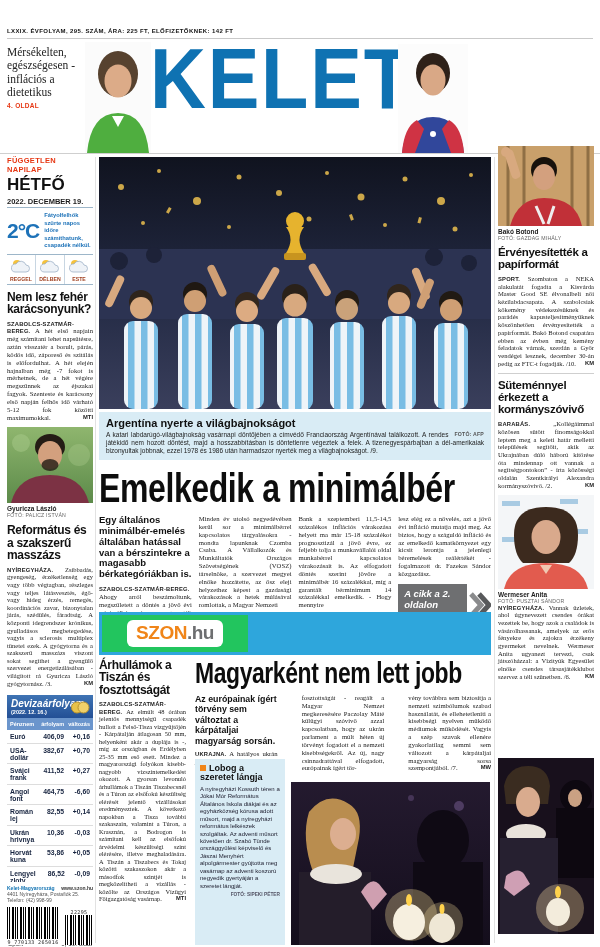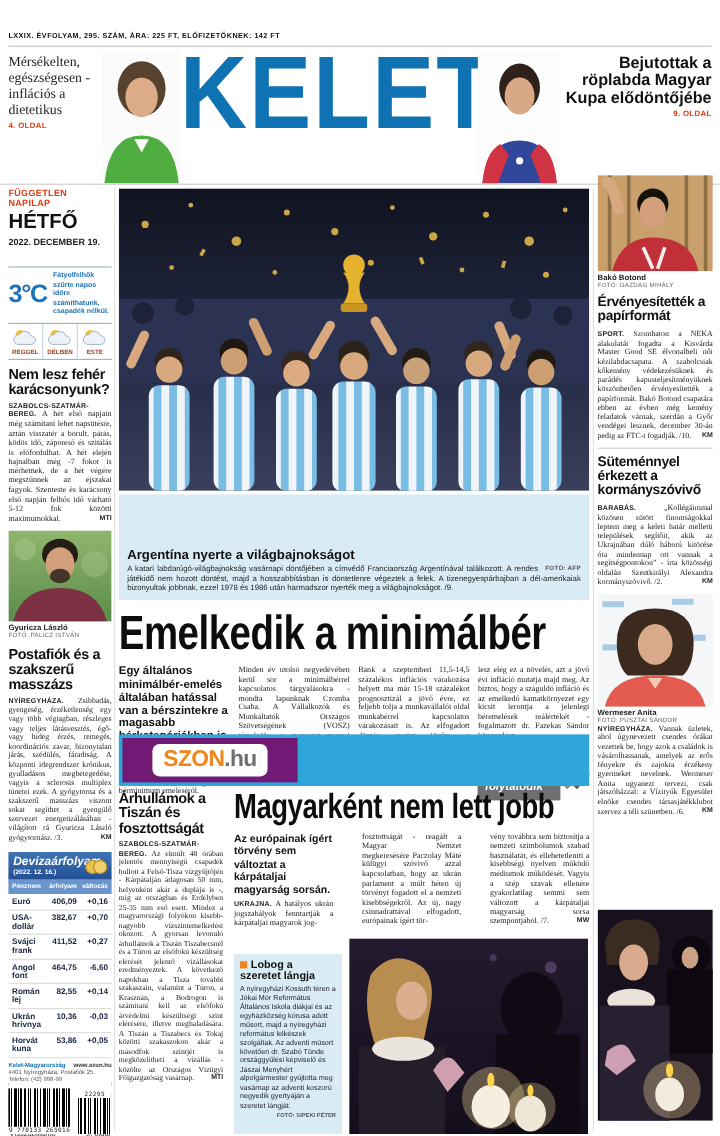--- a/index.html
+++ b/index.html
@@ -22,21 +22,21 @@
   .teaser-right{position:absolute;right:7px;top:46px;width:122px;text-align:right;
     font:bold 13.5px "Liberation Sans",sans-serif;line-height:1.07;color:#111;}
   .teaser-right .pageref{text-align:right;}
   
   .col-left{position:absolute;left:7px;top:156px;width:86px;height:789px;}
   .col-center{position:absolute;left:99px;top:157px;width:392px;}
   .col-right{position:absolute;left:498px;top:146px;width:96px;height:788px;}
   
   .flabel{color:#e63612;font:bold 7.5px "Liberation Sans",sans-serif;letter-spacing:.3px;}
   .day{font:bold 17px "Liberation Sans",sans-serif;color:#111;margin-top:1px;}
-  .date{font:bold 7.5px "Liberation Sans",sans-serif;border-bottom:1px solid #9db6c9;padding-bottom:16px;margin-top:2px;}
+  .date{font:bold 7.5px "Liberation Sans",sans-serif;border-bottom:1px solid #9db6c9;padding-bottom:1px;margin-top:2px;}
   .wtop{display:flex;align-items:center;padding:4px 0;}
   .temp{color:#1d72b8;font:bold 21px "Liberation Sans",sans-serif;letter-spacing:-1px;}
   .fc{color:#1d72b8;font:bold 5.8px "Liberation Sans",sans-serif;line-height:1.3;margin-left:5px;text-align:left;}
   .wicons{display:flex;border-top:1px solid #9db6c9;border-bottom:1px solid #9db6c9;}
   .wi{flex:1;text-align:center;padding:3px 0 2px;}
   .wi+.wi{border-left:1px solid #c8d6e2;}
   .wi .lbl{display:block;font:bold 5.2px "Liberation Sans",sans-serif;color:#a04020;margin-top:1px;}
   h3.head{font:bold 12px "Liberation Sans",sans-serif;line-height:1.04;color:#111;letter-spacing:-.3px;margin:6px 0 4px;}
   .bt{font-size:6.7px;line-height:1.17;text-align:justify;color:#1c1c1c;}
   .dl{font:bold 5.8px "Liberation Sans",sans-serif;color:#222;letter-spacing:.2px;}
@@ -61,48 +61,48 @@
   .pub-row{display:flex;justify-content:space-between;font:5px "Liberation Sans",sans-serif;color:#555;}
   .pub-name{color:#0f72b2;font-weight:bold;}
   .pub-web{font-weight:bold;color:#333;}
   .codes{display:flex;justify-content:space-between;align-items:flex-end;margin-top:4px;}
   .bars{background:repeating-linear-gradient(90deg,#000 0 1px,#fff 1px 2px,#000 2px 3px,#fff 3px 5px,#000 5px 7px,#fff 7px 8px);}
   .bc-left{width:52px;}.bc-left .bars{height:32px;}
   .bc-right{width:28px;}.bc-right .bars{height:30px;}
   .bc-num{font:5px "DejaVu Sans Mono",monospace;text-align:center;letter-spacing:.4px;}
   
   .capbox{background:#d9ecf5;padding:5px 7px;margin-top:3px;}
-  .capbox .ct{font:bold 11px "Liberation Sans",sans-serif;color:#111;margin-bottom:2px;margin-top:40px;}
+  .capbox .ct{font:bold 11px "Liberation Sans",sans-serif;color:#111;margin-bottom:2px;}
   .capbox .cx{font:6.5px "Liberation Sans",sans-serif;line-height:1.24;text-align:justify;color:#222;}
   .capbox .credit{float:right;font:bold 5.2px "Liberation Sans",sans-serif;color:#555;margin-left:6px;}
   .mainhead{font:bold 40px "Liberation Sans",sans-serif;color:#0d0d0d;letter-spacing:-.5px;line-height:1;
     transform:scaleX(.8);transform-origin:0 50%;white-space:nowrap;margin:8px 0 7px;}
   .cols4{display:flex;gap:7px;}
   .cols4 .c{flex:1;min-width:0;}
   .lede{font:bold 9.5px "Liberation Sans",sans-serif;line-height:1.14;color:#111;margin-bottom:5px;}
   .contbox{display:flex;align-items:center;gap:2px;margin-top:6px;}
   .contxt{background:#6e6f71;color:#fff;font:bold italic 9.5px "Liberation Sans",sans-serif;line-height:1.15;padding:5px 6px;flex:1;}
   .banner{position:absolute;left:99px;top:612px;width:392px;height:43px;display:flex;background:#2ea6dc;padding:3px;gap:4px;}
   .banner-inner{flex:1;border:2px dashed #fff;display:flex;align-items:center;justify-content:center;text-align:center;
     color:#fff;font:bold 13px "Liberation Sans",sans-serif;line-height:1.12;padding:2px 8px;}
-  .banner-logo-panel{width:146px;background:#701a75;display:flex;align-items:center;justify-content:center;}
+  .banner-logo-panel{width:146px;background:#22c55e;display:flex;align-items:center;justify-content:center;}
   .szon-box{background:#fff;border-radius:6px;padding:2px 9px 3px;font:bold 19px "Liberation Sans",sans-serif;letter-spacing:-.5px;}
   .szon-box .s1{color:#f08519;}.szon-box .s2{color:#6d6e70;}
   
   .bottom{position:absolute;left:99px;top:659px;width:392px;height:286px;display:flex;gap:9px;}
   .bcolA{width:87px;flex:none;}
   .bcolA h3{margin-top:0;}
   .bcolB{flex:1;position:relative;min-width:0;}
   .ukrhead{font:bold 29px "Liberation Sans",sans-serif;color:#0d0d0d;letter-spacing:-.5px;line-height:1;
     transform:scaleX(.79);transform-origin:0 50%;white-space:nowrap;margin-bottom:6px;}
   .ukr-cols{display:flex;gap:24px;}
   .ukr-cols .c{flex:1;min-width:0;}
   .ukr-lede{font:bold 8.8px "Liberation Sans",sans-serif;line-height:1.18;color:#111;margin-bottom:4px;}
   .ph-advent{position:absolute;left:96px;right:0;bottom:0;}
-  .lobog{position:absolute;left:0;bottom:0;width:90px;height:150px;background:#d9ecf5;padding:5px 5px 4px;}
+  .lobog{position:absolute;left:0;bottom:0;width:90px;height:186px;background:#d9ecf5;padding:5px 5px 4px;}
   .lb-title{font:bold 9px "Liberation Sans",sans-serif;line-height:1.05;color:#111;margin-bottom:3px;}
   .bullet{display:inline-block;width:6px;height:6px;background:#f08519;margin-right:3px;}
   .lb-body{font:6px "Liberation Sans",sans-serif;line-height:1.24;color:#223;text-align:left;}
   .lb-credit{font:bold 4.8px "Liberation Sans",sans-serif;color:#556;text-align:right;margin-top:2px;}
   
   .col-right h3.head{font-size:11.5px;}
   .col-right .bt{font-size:6.6px;}
   .ph-low{position:absolute;left:0;right:0;bottom:0;}
   svg{display:block;}
 </style>
@@ -132,36 +132,32 @@
   <svg class="ph-volley" width="70" height="109" viewBox="0 0 70 109">
     <rect width="70" height="109" fill="#fcfcfc"></rect>
     <ellipse cx="35" cy="29" rx="17" ry="20" fill="#2e2119"></ellipse>
     <ellipse cx="35" cy="36" rx="12.5" ry="15.5" fill="#d9a886"></ellipse>
     <path d="M4 109 q4-36 31-36 q27 0 31 36 z" fill="#31479b"></path>
     <path d="M4 109 q2-26 15-33 l7 9 -9 24 z" fill="#cf3344"></path>
     <path d="M66 109 q-2-26 -15-33 l-7 9 9 24 z" fill="#cf3344"></path>
     <circle cx="35" cy="90" r="3" fill="#fff"></circle>
   </svg>
 
-  <div class="teaser-right">
-    <div>Bejutottak a röplabda Magyar Kupa elődöntőjébe</div>
-    <div class="pageref">9. OLDAL</div>
-  </div>
 
   <div class="mastrule"></div>
   <div class="vline" style="left:95px"></div>
   <div class="vline" style="left:494px"></div>
 
   <div class="col-left">
     <div class="flabel">FÜGGETLEN NAPILAP</div>
     <div class="day">HÉTFŐ</div>
     <div class="date">2022. DECEMBER 19.</div>
 
     <div class="wtop">
-      <div class="temp">3°C</div>
+      <div class="temp">2°C</div>
       <div class="fc">Fátyolfelhők szűrte napos időre számíthatunk, csapadék nélkül.</div>
     </div>
     <div class="wicons">
       <div class="wi">
         <svg width="24" height="17" viewBox="0 0 24 17" style="margin:0 auto">
           <circle cx="8" cy="6" r="4" fill="#f5c23c"></circle>
           <path d="M6 14 a4 4 0 0 1 1-8 a5.5 5.5 0 0 1 10 1 a3.5 3.5 0 0 1 0 7 z" fill="#eef2f7" stroke="#9fb3c8" stroke-width=".8"></path>
         </svg>
         <span class="lbl">REGGEL</span>
       </div>
@@ -200,21 +196,21 @@
       <ellipse cx="43" cy="28" rx="12" ry="14" fill="#d3a07e"></ellipse>
       <ellipse cx="43" cy="38" rx="8.5" ry="6" fill="#2c221a" opacity=".85"></ellipse>
       <path d="M4 76 q7-28 39-28 q32 0 39 28 z" fill="#7c3244"></path>
     </svg>
     <div class="cap">
       <b>Gyuricza László</b>
       <span class="credit">FOTÓ: PALICZ ISTVÁN</span>
     </div>
 
     <div>
-      <h3 class="head">Postafiók és a szakszerű masszázs</h3>
+      <h3 class="head">Református és a szakszerű masszázs</h3>
       <p class="bt" style="font-size:6.5px"><b class="dl">NYÍREGYHÁZA.</b> <span>Zsibbadás, gyengeség, érzéketlenség egy vagy több végtagban, részleges vagy teljes látásvesztés, égő- vagy hideg érzés, remegés, koordinációs zavar, bizonytalan járás, szédülés, fáradtság. A központi idegrendszer krónikus, gyulladásos megbetegedése, vagyis a sclerosis multiplex tünetei ezek. A gyógytorna és a szakszerű masszázs viszont sokat segíthet a gyengülő szervezet energetizálásában - világított rá Gyuricza László gyógytornász. /3.</span> <span class="sign">KM</span></p>
     </div>
 
     <div class="fx">
       <div class="fx-head">
         <div class="fx-title">Devizaárfolyam</div>
         <div class="fx-date">(2022. 12. 16.)</div>
         <svg width="19" height="15" viewBox="0 0 19 15">
           <circle cx="6" cy="7.5" r="5.5" fill="#e8c24a" stroke="#b8922f"></circle>
           <circle cx="12.5" cy="7.5" r="5.5" fill="#f0d06a" stroke="#b8922f"></circle>

